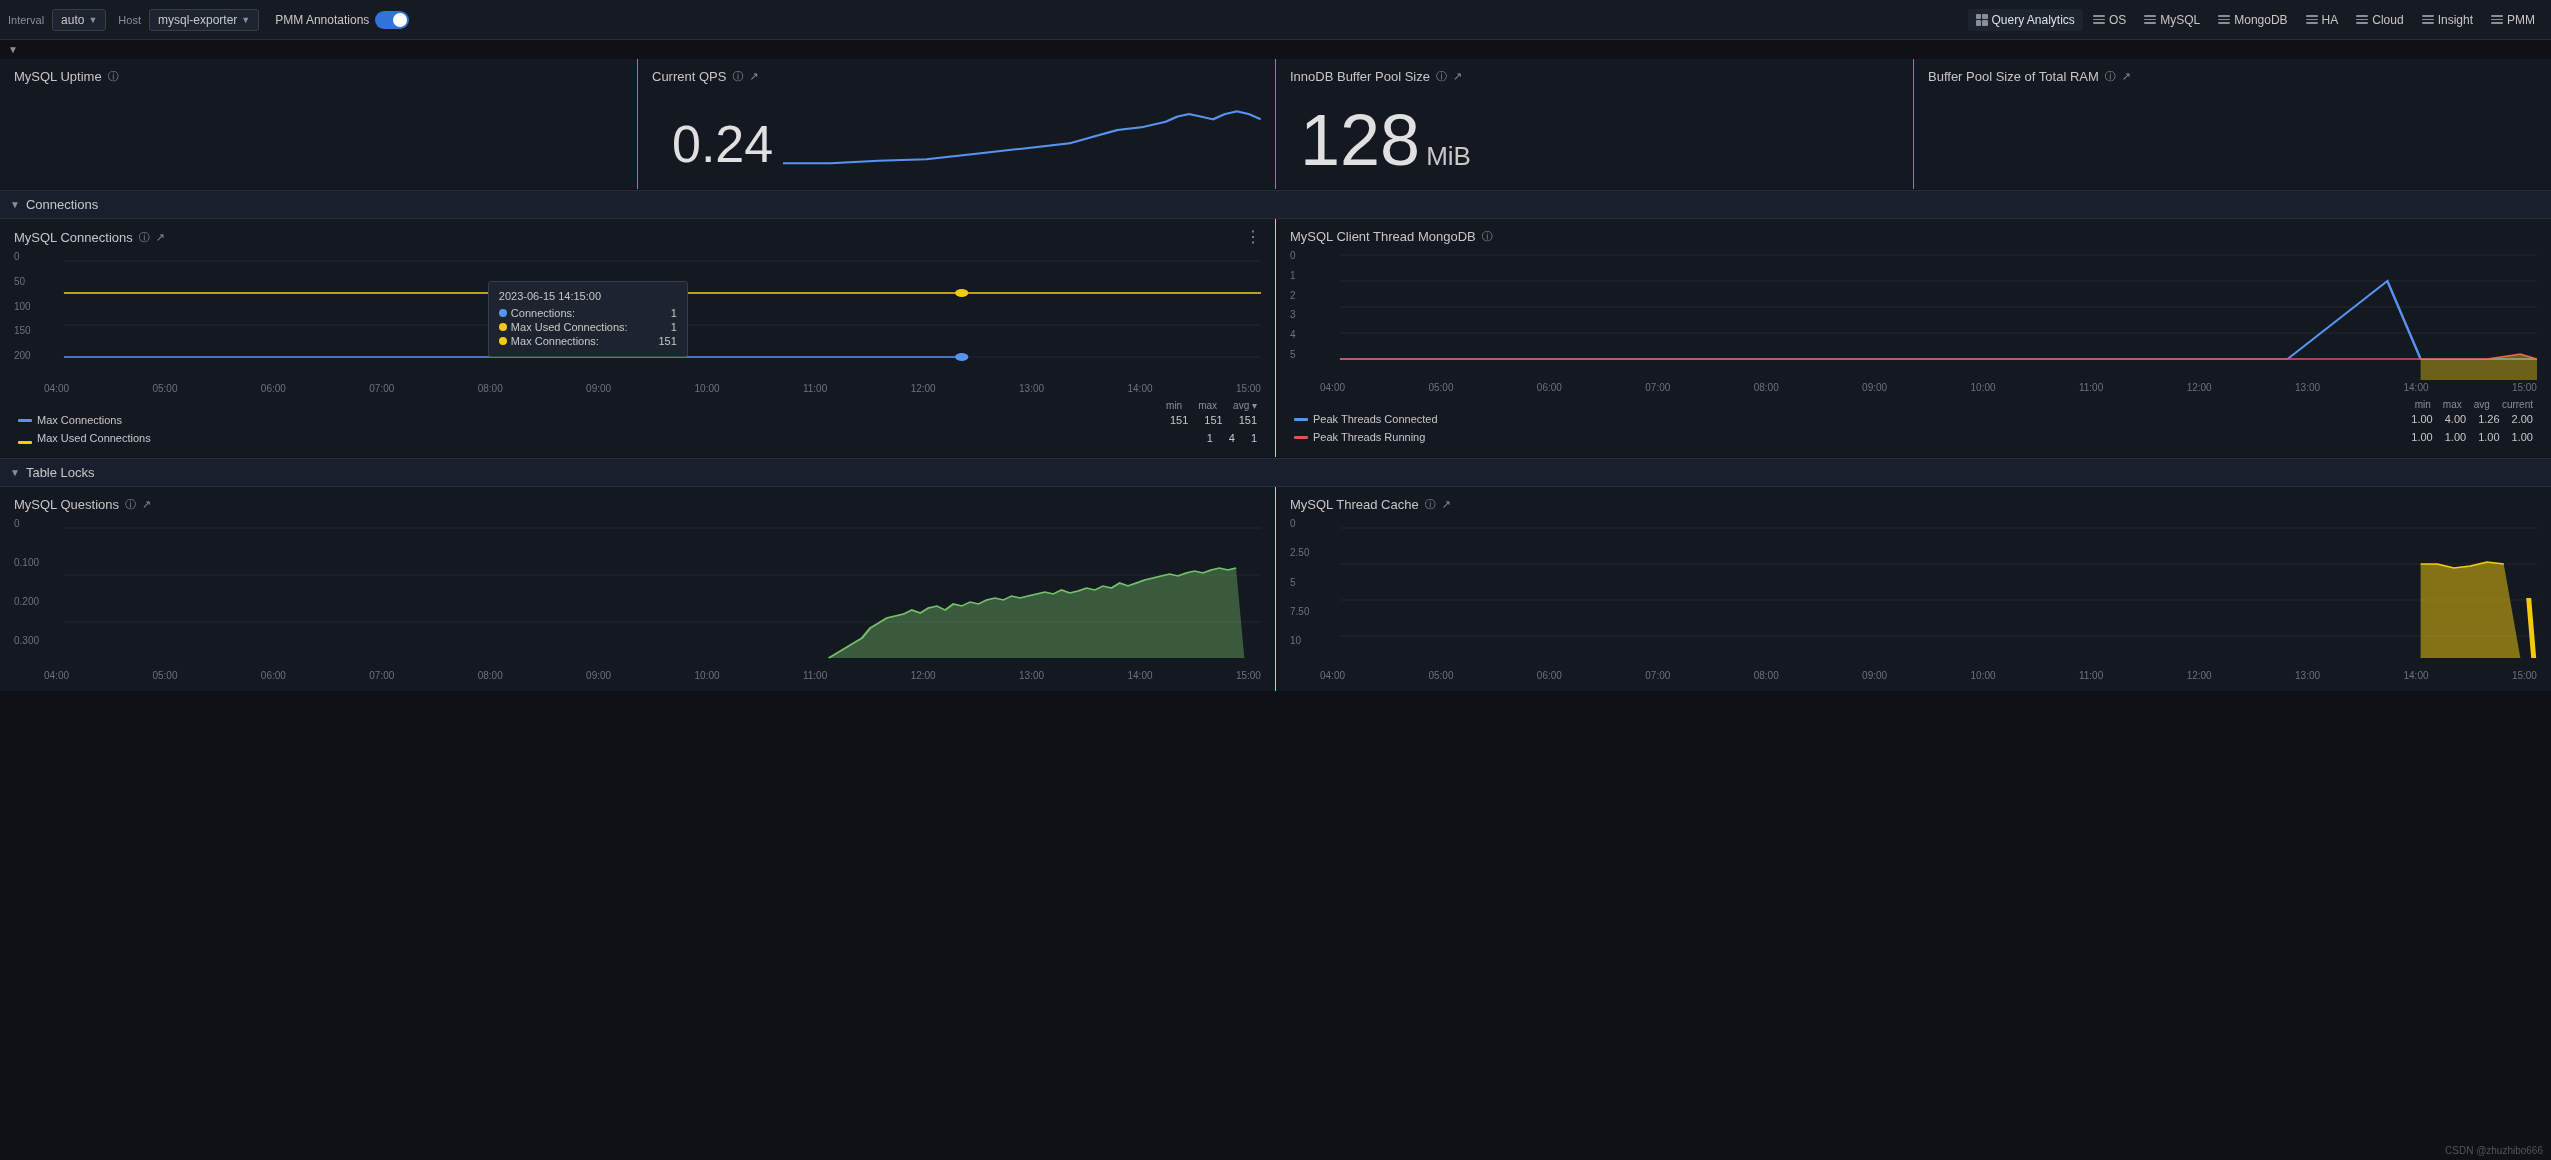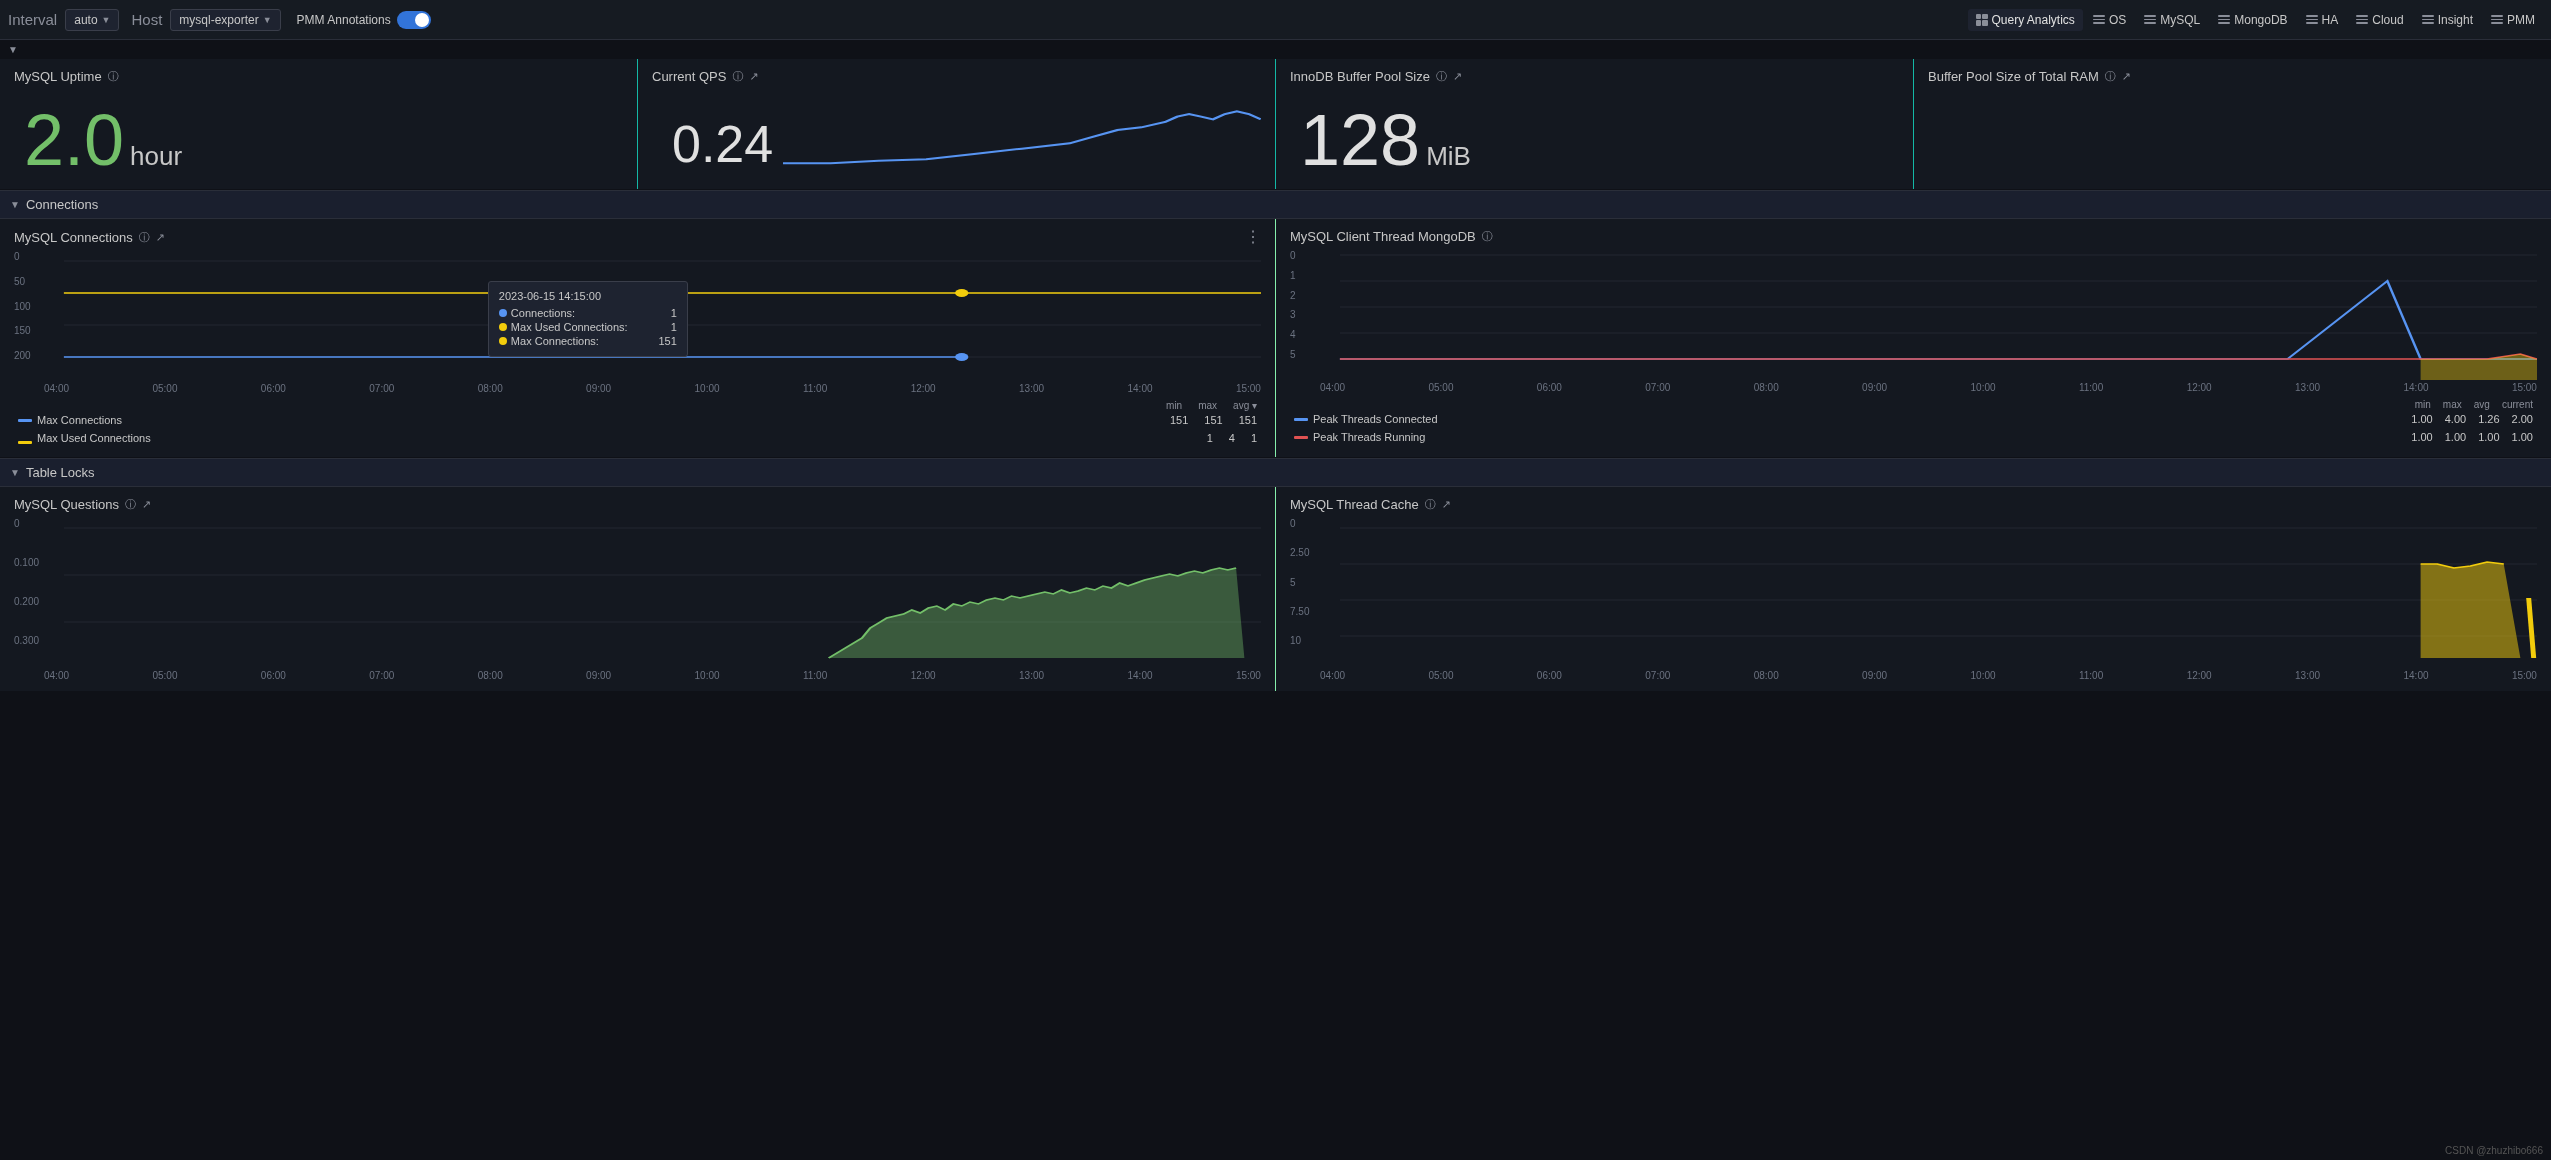--- a/index.html
+++ b/index.html
@@ -15,21 +15,21 @@
     .top-nav {
       display: flex;
       align-items: center;
       background: #161b22;
       border-bottom: 1px solid #2a2e39;
       padding: 0 8px;
       height: 40px;
       gap: 6px;
     }
     .nav-label-sm {
-      font-size: 15px;
+      font-size: 11px;
       color: #8a8e99;
       margin-right: 2px;
     }
     .nav-dropdown {
       display: flex;
       align-items: center;
       gap: 4px;
       background: #1e2330;
       border: 1px solid #3a3e4a;
       border-radius: 3px;
@@ -407,24 +407,20 @@
 <div class="collapse-row">
   <span class="collapse-arrow">▼</span>
 </div>
 
 <div class="cards-row">
 
   <div class="metric-card">
     <div class="card-title-row">
       <span class="card-title">MySQL Uptime</span>
       <span class="card-icon">ⓘ</span>
-    </div>
-    <div class="big-value">
-      <span class="big-num green">2.0</span>
-      <span class="big-unit">hour</span>
     </div>
   </div>
 
   <div class="metric-card">
     <div class="card-title-row">
       <span class="card-title">Current QPS</span>
       <span class="card-icon">ⓘ</span>
       <span class="card-link">↗</span>
     </div>
     <div style="display:flex; align-items:flex-end; gap:0; margin-top:6px;">

